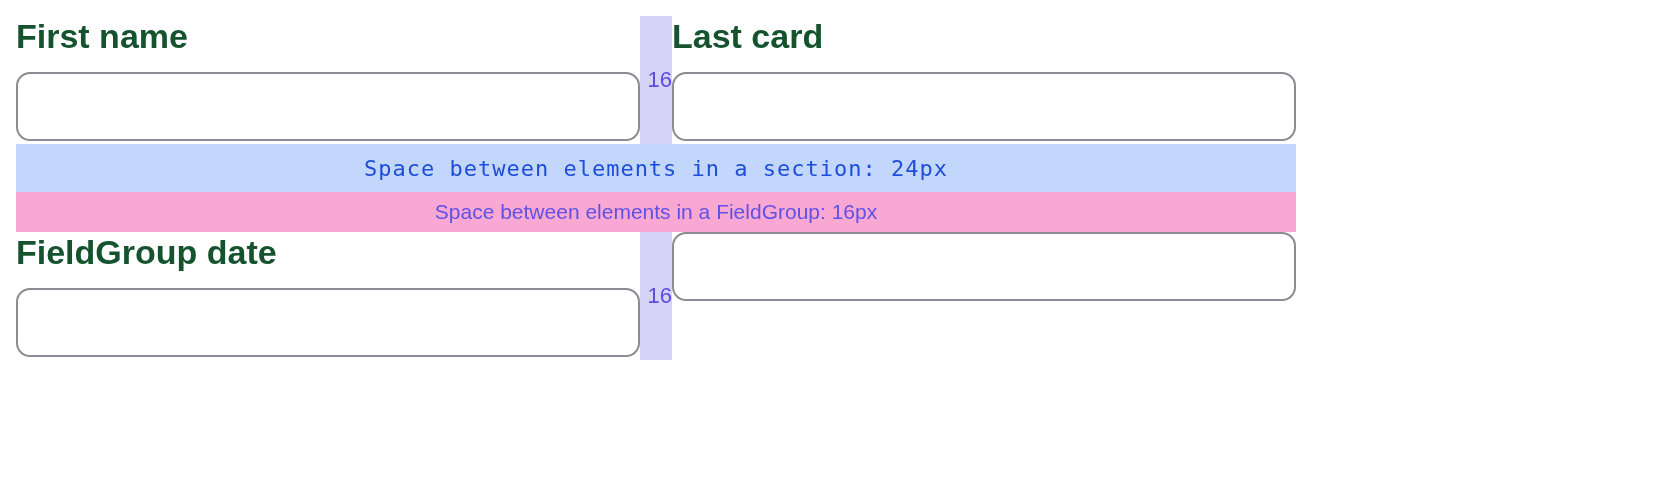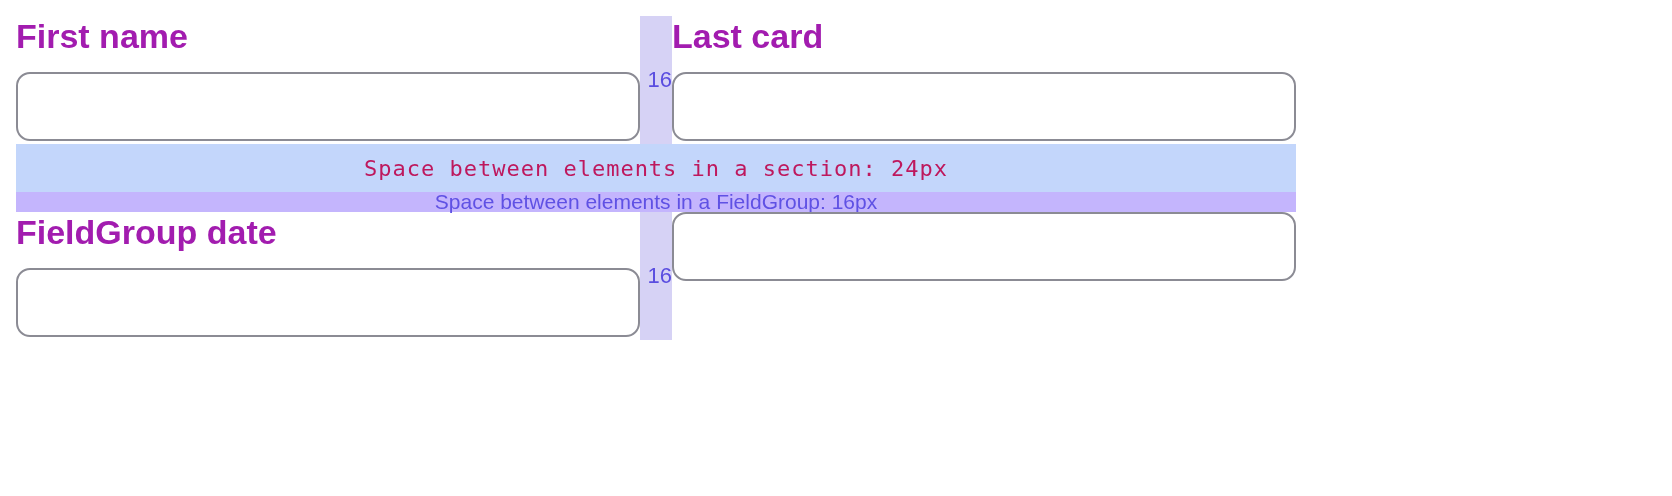--- a/index.html
+++ b/index.html
@@ -21,21 +21,21 @@
     width: 624px;
     display: flex;
     flex-direction: column;
   }
   .field.full { width: 1280px; }
   .field-label {
     height: 40px;
     line-height: 40px;
     font-size: 34px;
     font-weight: 600;
-    color: #a21caf;
+    color: #14532d;
     margin-bottom: 16px;
     white-space: nowrap;
   }
   .text-input {
     display: block;
     width: 100%;
     height: 69px;
     border: 2px solid #8b8b94;
     border-radius: 14px;
     background: #ffffff;
@@ -58,28 +58,28 @@
   }
   .spacer {
     width: 1280px;
     display: flex;
     align-items: center;
     justify-content: center;
   }
   .spacer.section {
     height: 48px;
     background: #c3d6fb;
-    color: #be185d;
+    color: #1d4ed8;
     font-family: "DejaVu Sans Mono", "Liberation Mono", monospace;
     font-size: 22px;
     letter-spacing: 1px;
   }
   .spacer.group {
-    height: 20px;
-    background: #c4b5fd;
+    height: 40px;
+    background: #f9a8d4;
     color: #5f51e4;
     font-size: 21px;
   }
 </style>
 </head>
 <body>
 
 <div class="canvas">
 
   <div class="field-row">

